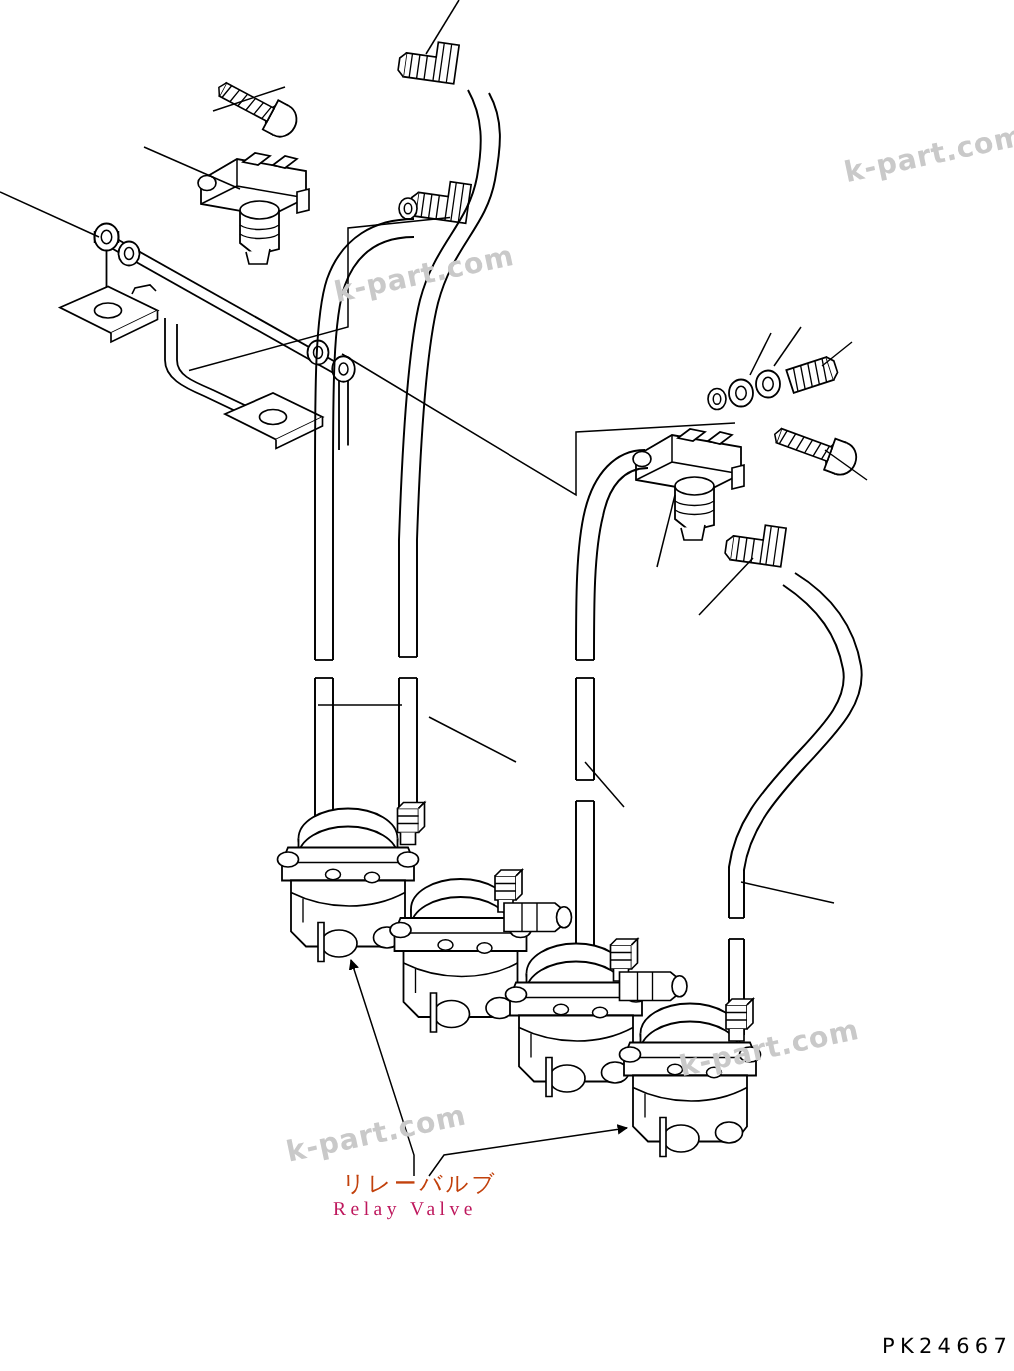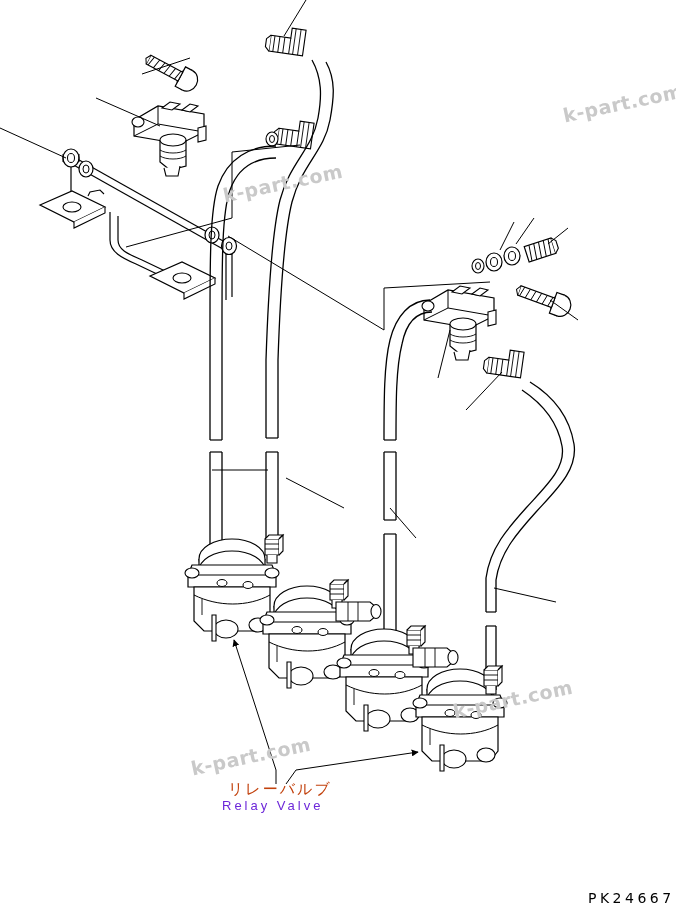--- a/index.html
+++ b/index.html
@@ -38,23 +38,23 @@
   .callout-jp {
     position: absolute;
     font-family: "DejaVu Sans", sans-serif;
     font-size: 15px;
     color: #c2410c;
     letter-spacing: 2px;
     white-space: nowrap;
   }
   .callout-en {
     position: absolute;
-    font-family: Liberation Sans, sans-serif;
+    font-family: Liberation Serif, serif;
     font-size: 13px;
-    color: #6d28d9;
+    color: #be185d;
     letter-spacing: 3px;
     white-space: nowrap;
   }
   .partno {
     position: absolute;
     font-family: "DejaVu Sans", sans-serif;
     font-size: 14px;
     color: #000;
     letter-spacing: 3.5px;
     white-space: nowrap;

